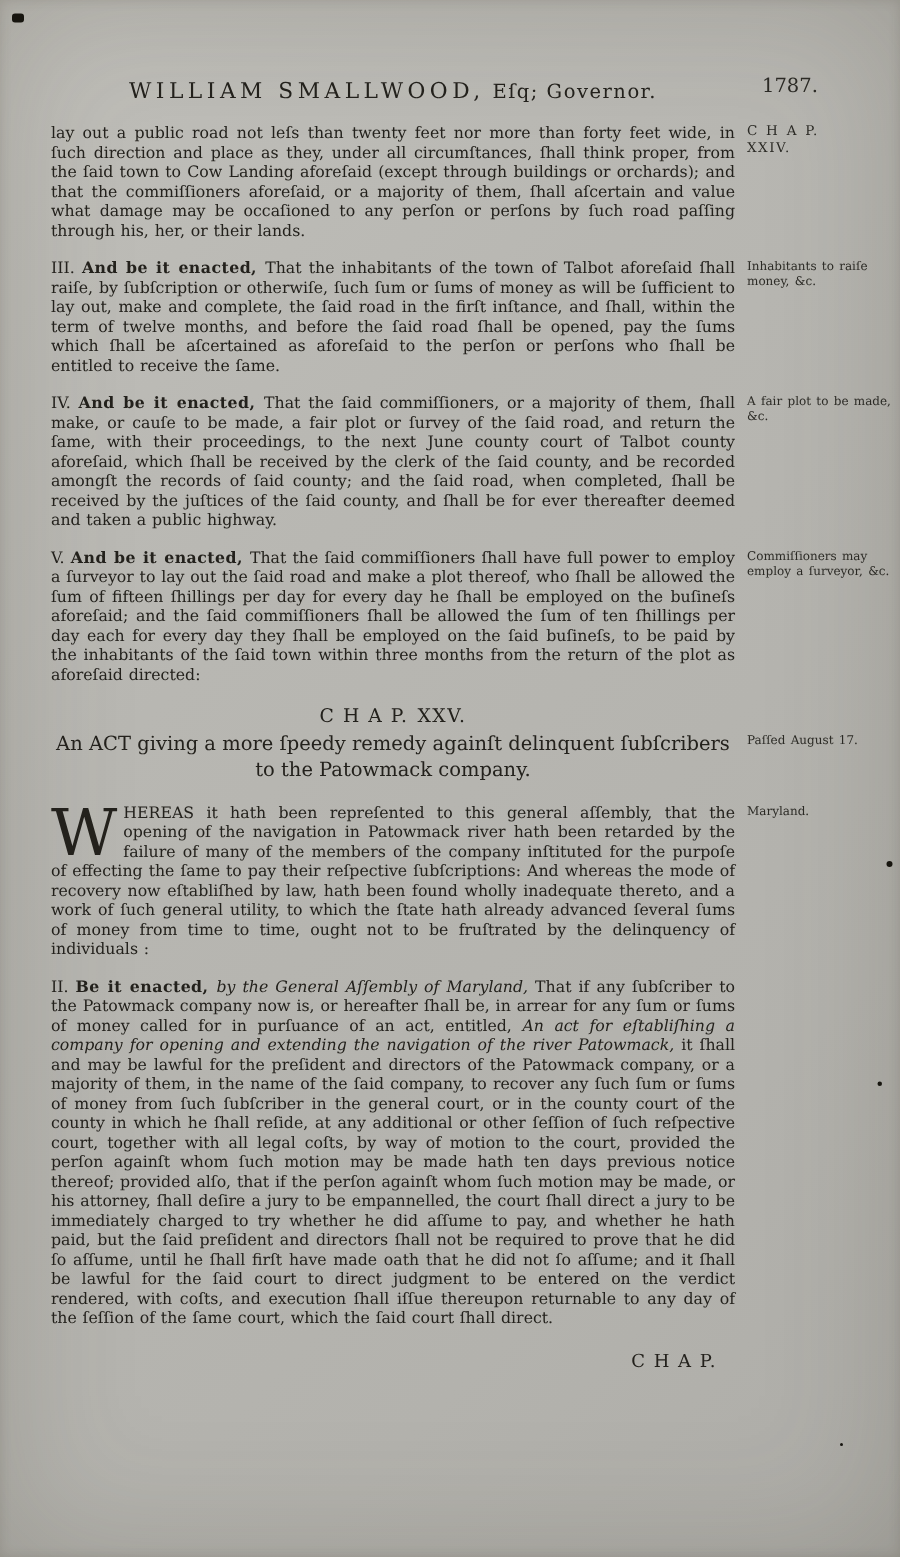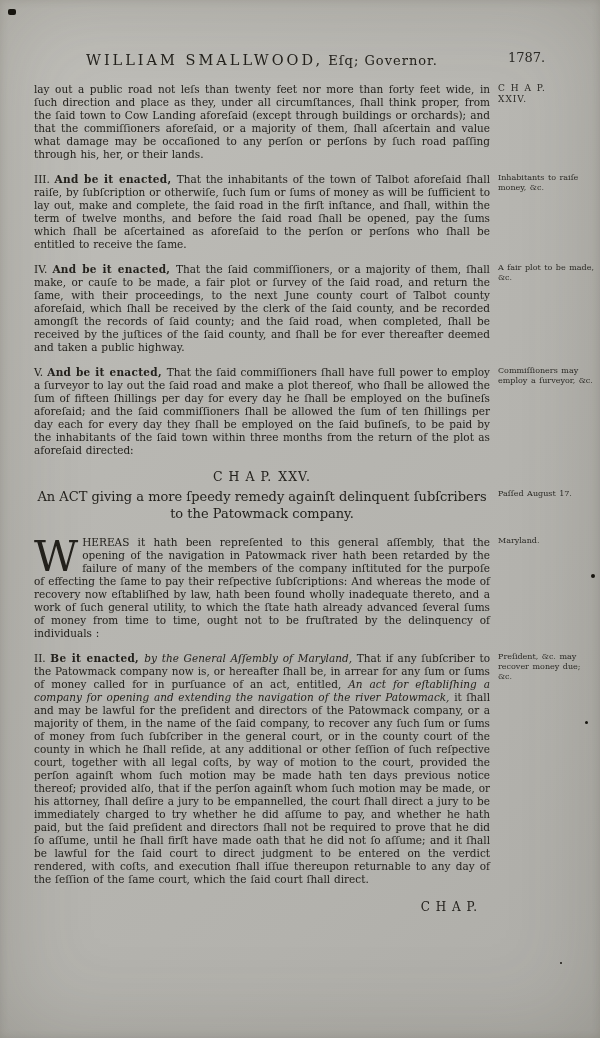--- a/index.html
+++ b/index.html
@@ -135,21 +135,20 @@
       </div>
       <div class="aside">Maryland.</div>
     </div>
 
     <div class="row">
       <div class="main">
         <p class="body">
           <span>II. </span><span class="enact">Be it enacted, </span><span class="italic">by the General Aſſembly of Maryland, </span><span>That if any ſubſcriber to the Patowmack company now is, or hereafter ſhall be, in arrear for any ſum or ſums of money called for in purſuance of an act, entitled, </span><span class="italic">An act for eſtabliſhing a company for opening and extending the navigation of the river Patowmack, </span><span>it ſhall and may be lawful for the preſident and directors of the Patowmack company, or a majority of them, in the name of the ſaid company, to recover any ſuch ſum or ſums of money from ſuch ſubſcriber in the general court, or in the county court of the county in which he ſhall reſide, at any additional or other ſeſſion of ſuch reſpective court, together with all legal coſts, by way of motion to the court, provided the perſon againſt whom ſuch motion may be made hath ten days previous notice thereof; provided alſo, that if the perſon againſt whom ſuch motion may be made, or his attorney, ſhall deſire a jury to be empannelled, the court ſhall direct a jury to be immediately charged to try whether he did aſſume to pay, and whether he hath paid, but the ſaid preſident and directors ſhall not be required to prove that he did ſo aſſume, until he ſhall firſt have made oath that he did not ſo aſſume; and it ſhall be lawful for the ſaid court to direct judgment to be entered on the verdict rendered, with coſts, and execution ſhall iſſue thereupon returnable to any day of the ſeſſion of the ſame court, which the ſaid court ſhall direct.</span>
         </p>
       </div>
-      <div class="aside">Preſident, &amp;c. may recover money due; &amp;c.</div>
     </div>
 
     <div class="row">
       <div class="main">
         <div class="catchword">C H A P.</div>
       </div>
       <div class="aside"></div>
     </div>
 
   </div>

